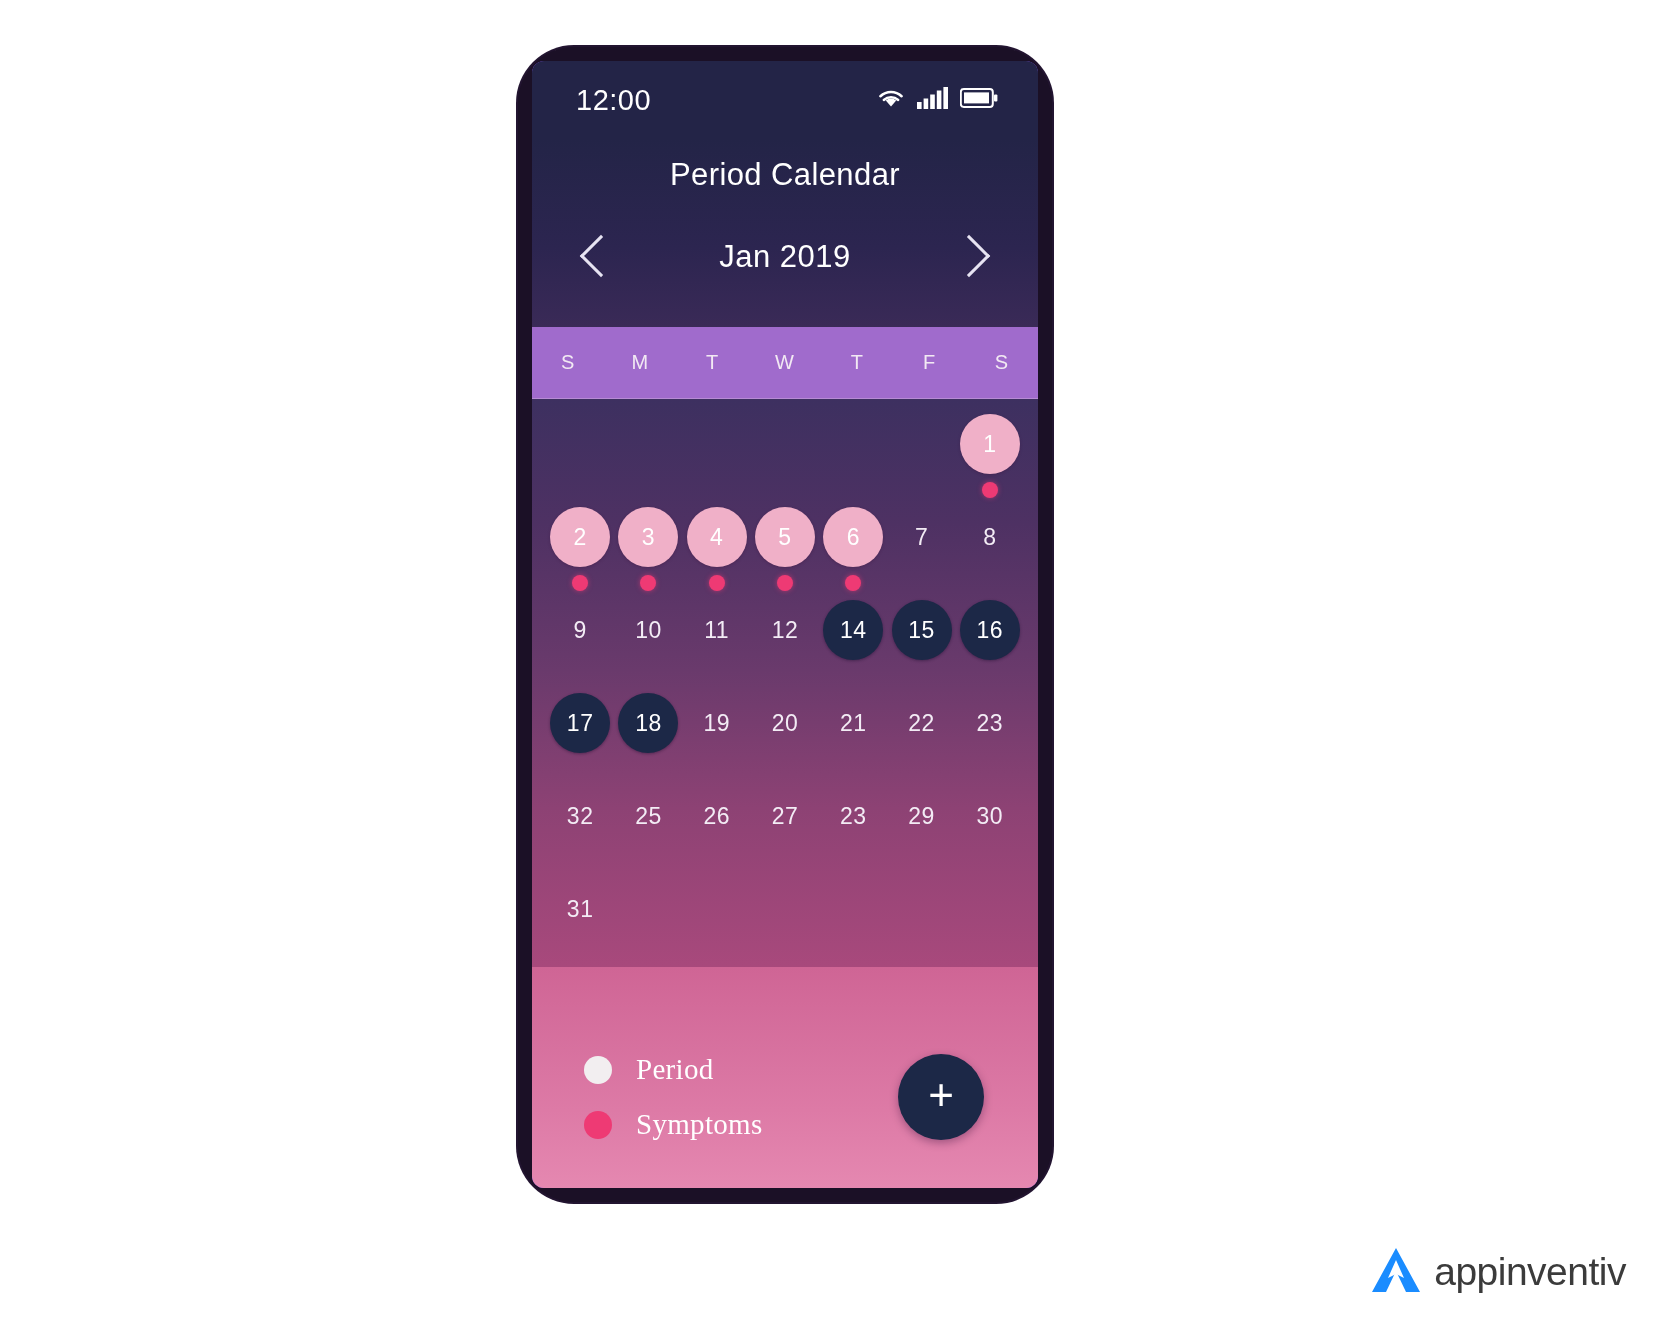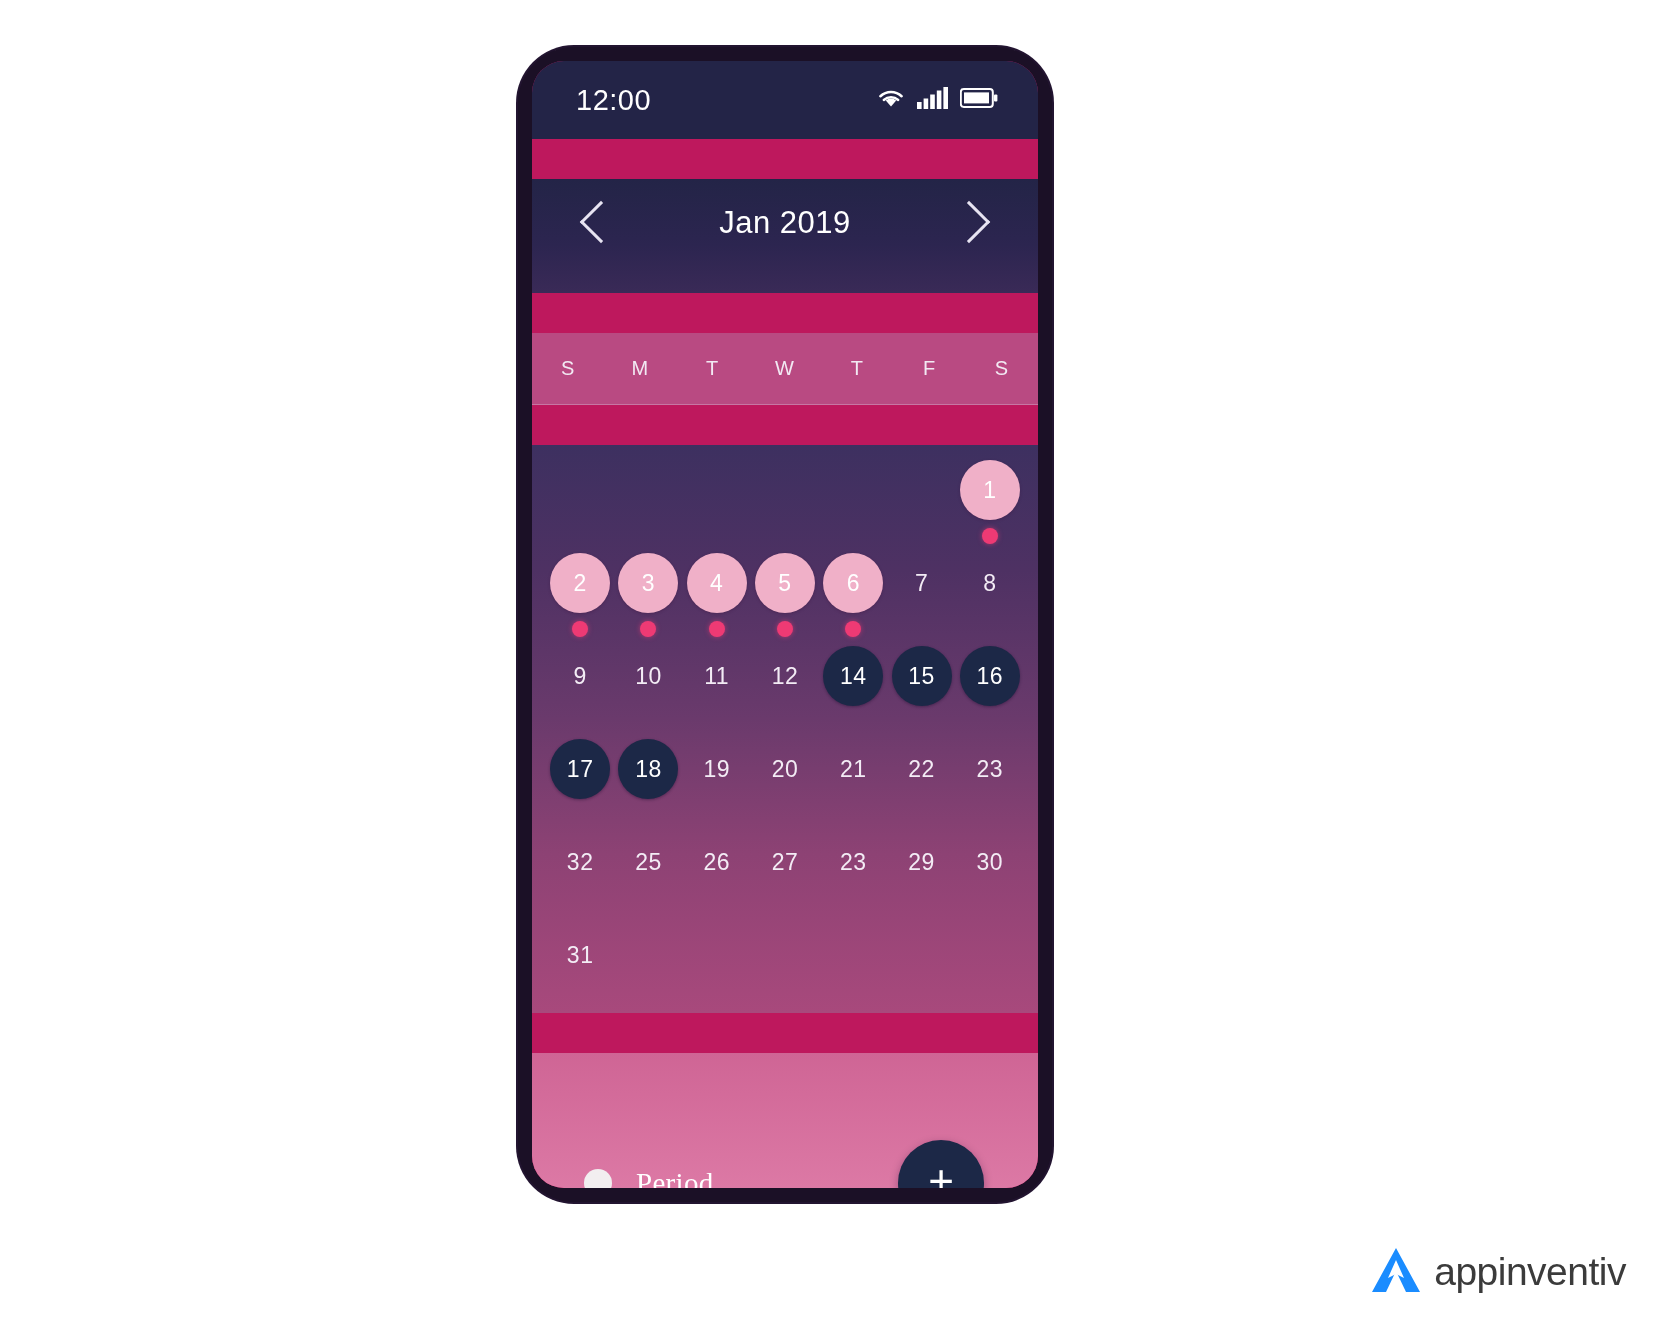--- a/index.html
+++ b/index.html
@@ -22,27 +22,26 @@
     height: 1155px;
     background: #1b1026;
     border-radius: 56px;
     padding: 14px;
     box-shadow: 0 0 0 2px #221430;
   }
 
   #phone-screen {
     width: 100%;
     height: 100%;
-    border-radius: 32px;
+    border-radius: 12px;
     overflow: hidden;
     position: relative;
     display: flex;
     flex-direction: column;
-    background: #be185d;
-    gap: 40px;
+    background: #8b5cf6;
   }
 
   
   #status-bar {
     height: 78px;
     background: #232447;
     display: flex;
     align-items: center;
     justify-content: space-between;
     padding: 0 40px 0 44px;
@@ -277,20 +276,21 @@
           <svg width="38" height="20" viewBox="0 0 38 20">
             <rect x="0.8" y="1" width="32" height="18" rx="3" ry="3" stroke="#ffffff" stroke-width="2" fill="none"></rect>
             <rect x="34" y="6.5" width="3.4" height="7" rx="1" fill="#ffffff"></rect>
             <rect x="4" y="4.4" width="25" height="11" fill="#ffffff"></rect>
           </svg>
         </span>
       </span>
     </div>
 
     <div id="header">
+      <div id="app-title">Period Calendar</div>
       <div id="month-nav">
         <span class="nav-arrow left"></span>
         <span id="month-label">Jan 2019</span>
         <span class="nav-arrow right"></span>
       </div>
     </div>
 
     <div id="weekday-bar">
         <div class="weekday-cell">S</div>
         <div class="weekday-cell">M</div>
@@ -405,20 +405,24 @@
           <div class="day-number">31</div>
         </div>
       </div>
 
     <div id="legend-panel">
       <div id="legend-list">
           <div class="legend-row">
             <span class="legend-dot" style="background: rgb(242, 238, 240);"></span>
             <span class="legend-label">Period</span>
           </div>
+          <div class="legend-row">
+            <span class="legend-dot" style="background: rgb(238, 58, 116);"></span>
+            <span class="legend-label">Symptoms</span>
+          </div>
         </div>
       <div id="add-button">
         <span id="add-button-glyph">+</span>
       </div>
     </div>
 
   </div>
 </div>
 
 <div id="brand">

